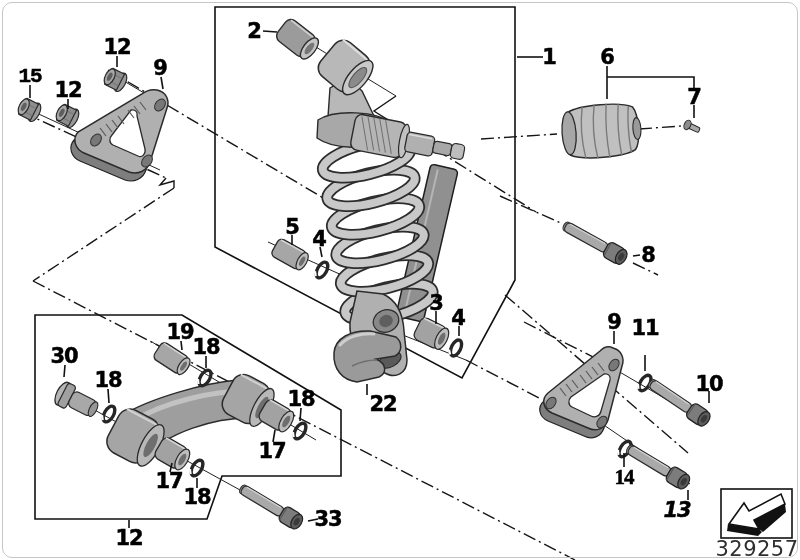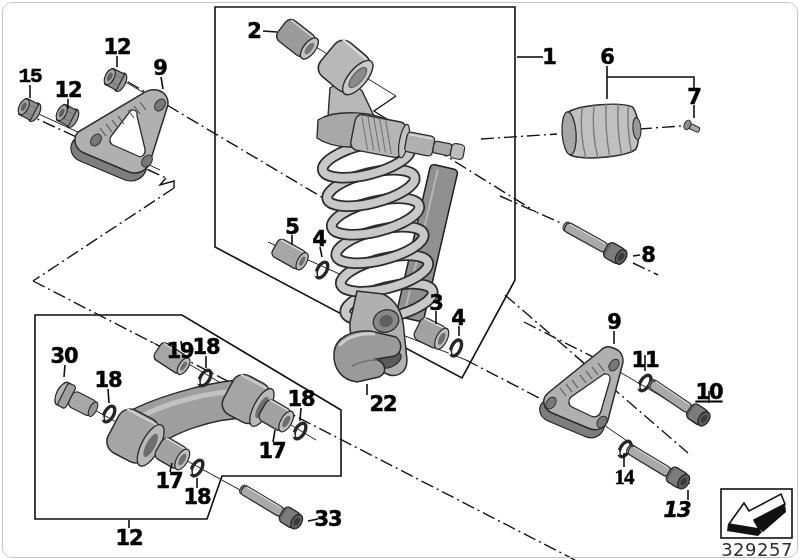--- a/index.html
+++ b/index.html
@@ -3,21 +3,21 @@
 <meta charset="utf-8">
 <style>
   html,body{margin:0;padding:0;background:#fff;}
   .stage{position:relative;width:800px;height:560px;background:#fff;overflow:hidden;
          font-family:"DejaVu Sans","Liberation Sans",sans-serif;}
   .frame-border{position:absolute;inset:2px;border:1.5px solid #c6c6c6;border-radius:10px;pointer-events:none;}
   svg.diagram{position:absolute;left:0;top:0;}
   .callout{position:absolute;transform:translate(-50%,-50%);font-weight:700;font-size:21px;
            letter-spacing:-1px;color:#000;-webkit-text-stroke:0.5px #000;line-height:1;white-space:nowrap;}
   .drawing-number{position:absolute;left:757px;top:549px;transform:translate(-50%,-50%);
-           font-size:18px;color:#2f2f2f;letter-spacing:0.5px;}
+           font-size:21px;color:#2f2f2f;letter-spacing:0.5px;}
 </style>
 </head>
 <body>
 
 <div class="stage">
 
 <svg class="diagram" width="800" height="560" viewBox="0 0 800 560">
   <defs>
 
     <g id="nut">
@@ -310,35 +310,35 @@
       <div class="callout" style="left: 254px; top: 31px;">2</div>
       <div class="callout" style="left: 436px; top: 303px;">3</div>
       <div class="callout" style="left: 319px; top: 239px;">4</div>
       <div class="callout" style="left: 458px; top: 318px;">4</div>
       <div class="callout" style="left: 292px; top: 227px;">5</div>
       <div class="callout" style="left: 607px; top: 57px;">6</div>
       <div class="callout" style="left: 694px; top: 97px;">7</div>
       <div class="callout" style="left: 648px; top: 255px;">8</div>
       <div class="callout" style="left: 160px; top: 68px;">9</div>
       <div class="callout" style="left: 614px; top: 322px;">9</div>
-      <div class="callout" style="left: 709px; top: 392px; text-decoration: underline;">10</div>
-      <div class="callout" style="left: 645px; top: 360px;">11</div>
+      <div class="callout" style="left: 709px; top: 384px;">10</div>
+      <div class="callout" style="left: 645px; top: 328px;">11</div>
       <div class="callout" style="left: 117px; top: 47px;">12</div>
       <div class="callout" style="left: 68px; top: 90px;">12</div>
       <div class="callout" style="left: 677px; top: 510px; font-style: italic;">13</div>
       <div class="callout" style="left: 624px; top: 477px; font-family: Liberation Serif, serif;">14</div>
       <div class="callout" style="left: 30px; top: 76px; font-family: Liberation Mono, monospace;">15</div>
       <div class="callout" style="left: 129px; top: 538px;">12</div>
       <div class="callout" style="left: 272px; top: 451px;">17</div>
       <div class="callout" style="left: 169px; top: 481px;">17</div>
       <div class="callout" style="left: 108px; top: 380px;">18</div>
       <div class="callout" style="left: 206px; top: 347px;">18</div>
       <div class="callout" style="left: 301px; top: 399px;">18</div>
       <div class="callout" style="left: 197px; top: 497px;">18</div>
-      <div class="callout" style="left: 180px; top: 332px; margin-top: 19px;">19</div>
+      <div class="callout" style="left: 180px; top: 332px;">19</div>
       <div class="callout" style="left: 64px; top: 356px;">30</div>
       <div class="callout" style="left: 328px; top: 519px;">33</div>
       <div class="callout" style="left: 367px; top: 404px; margin-left: 16px;">22</div>
     </div>
 
 <div class="drawing-number">329257</div>
 
 <div class="frame-border"></div>
 </div>
 

